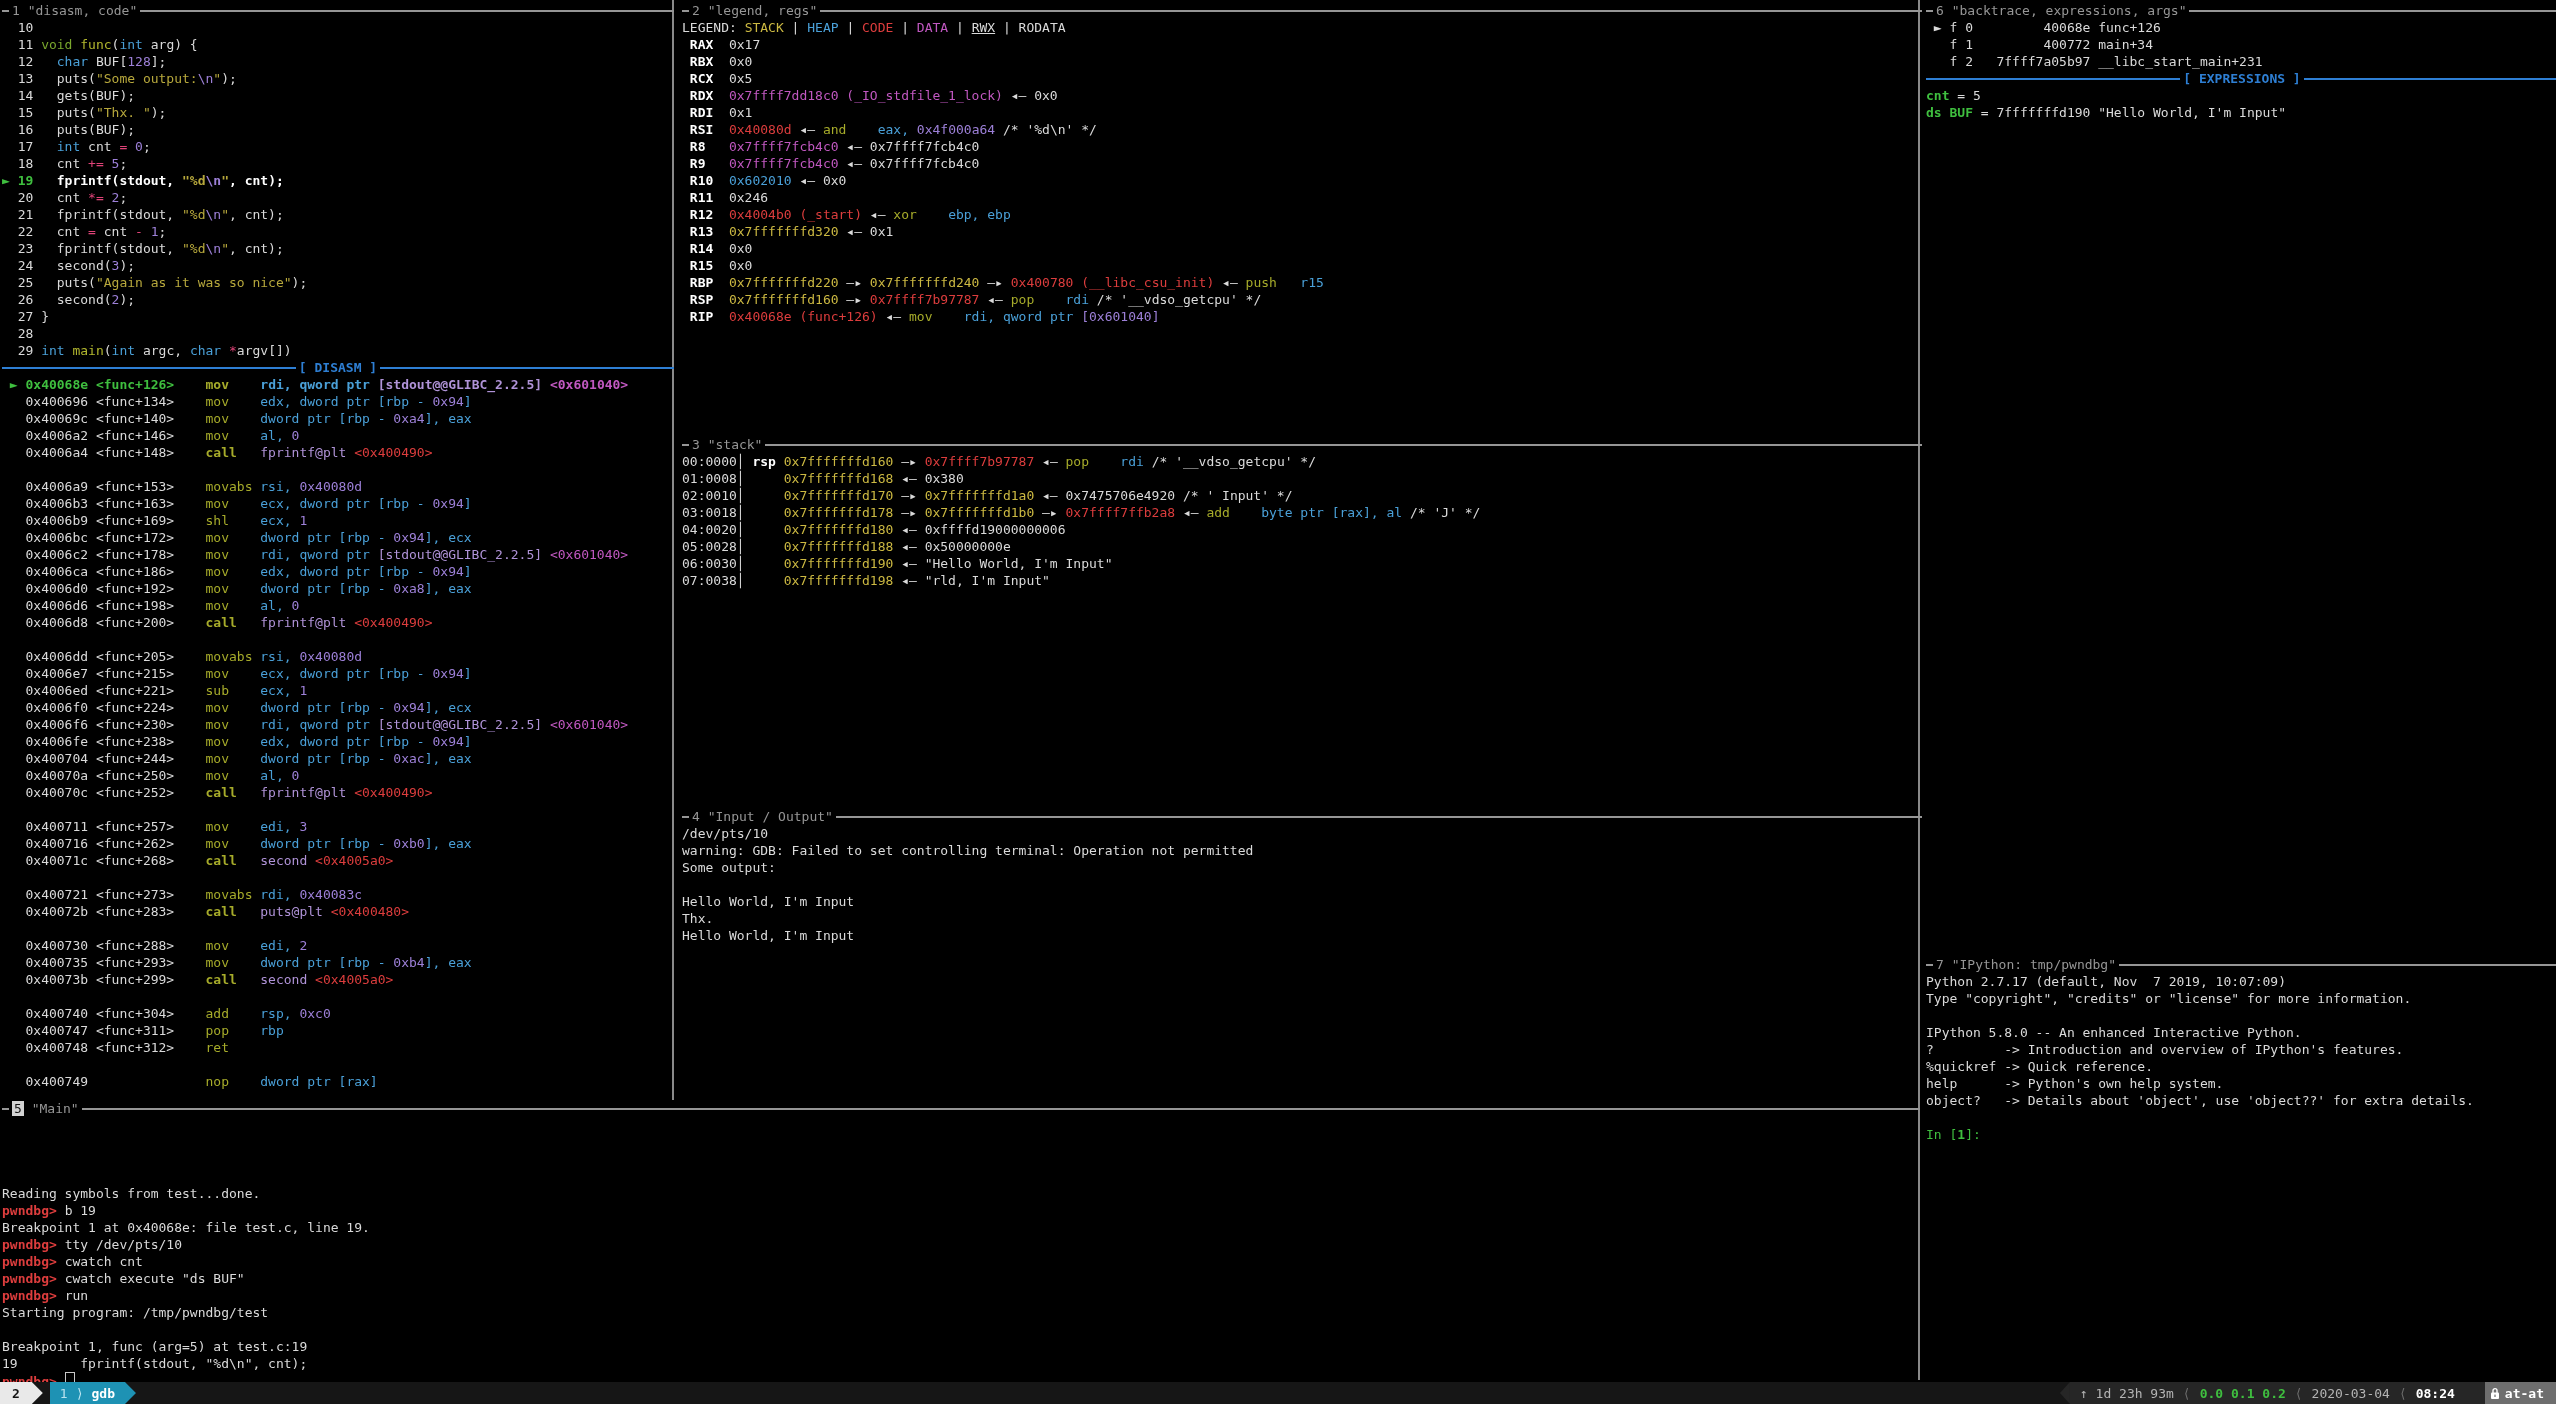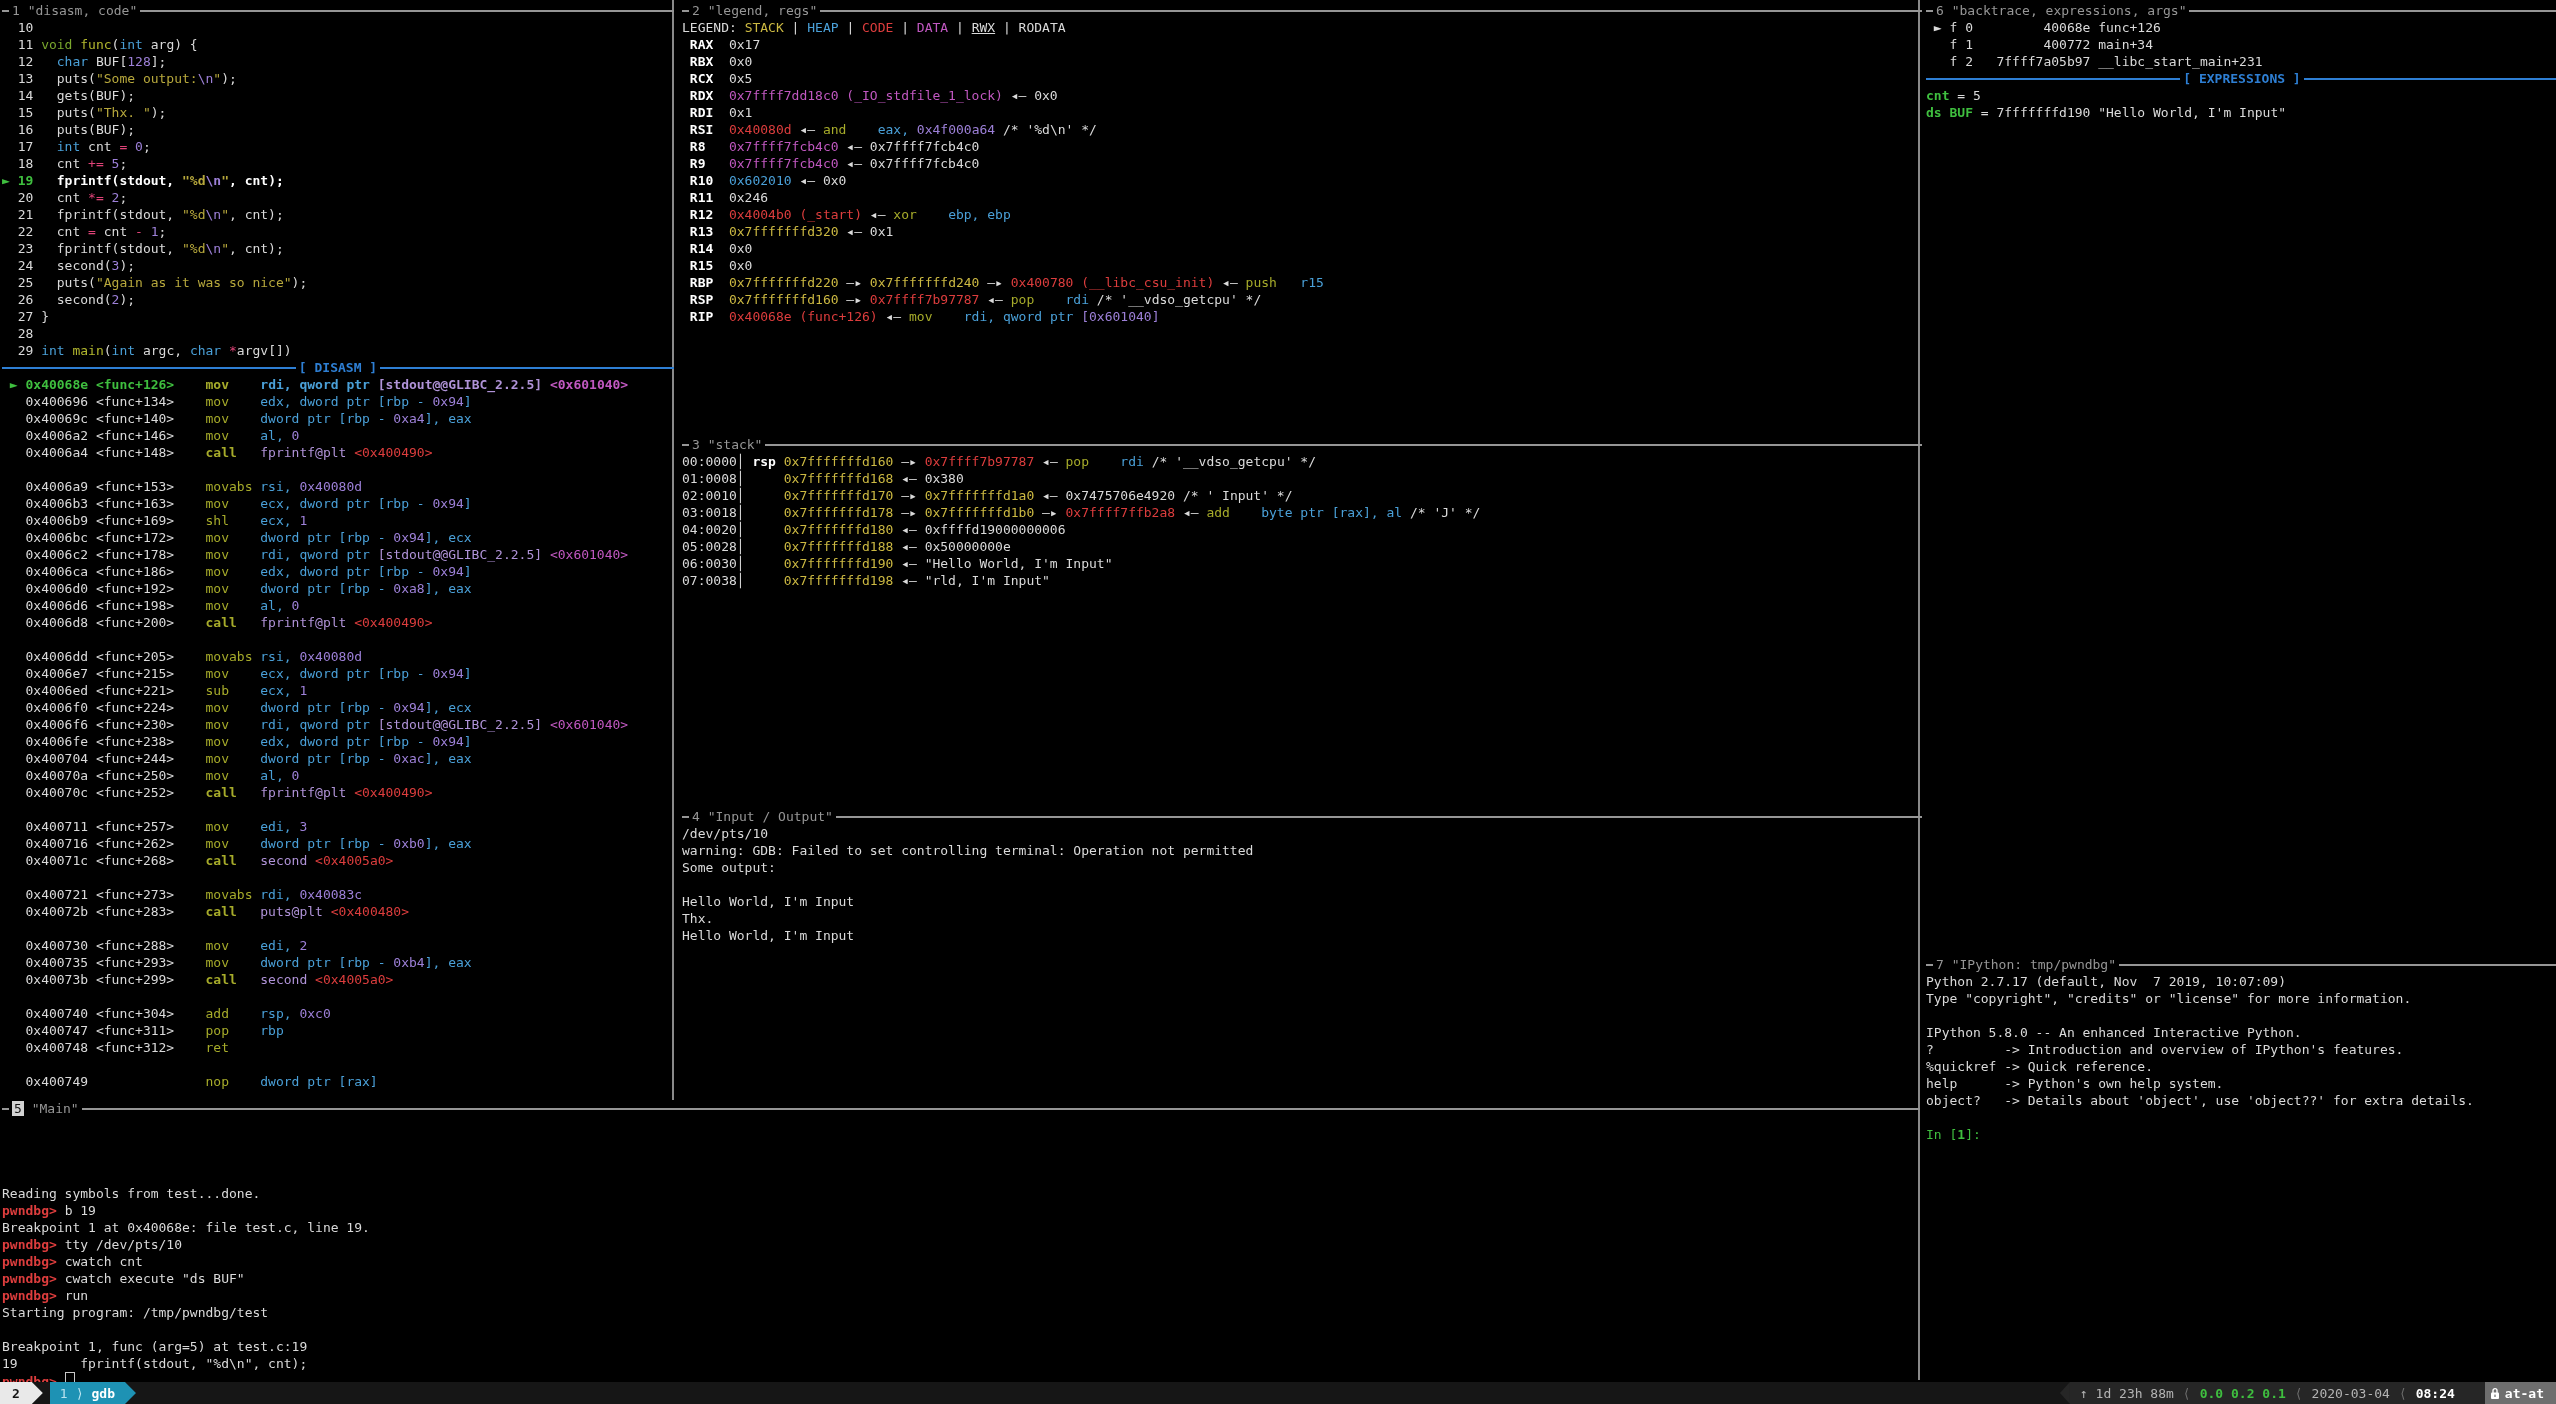--- a/index.html
+++ b/index.html
@@ -51,23 +51,23 @@
       <span class="sb-win">
         <span class="sb-win-idx">1</span>
         <span class="sb-win-sep">⟩</span>
         <span class="sb-win-name">gdb</span>
       </span>
       <span class="sb-tri sb-tri-win"></span>
     </div>
     <div style="display:flex;align-items:stretch;">
       <span class="sb-rtri"></span>
       <div class="sb-right">
-        <span><span>↑</span> <span>1d 23h 88m</span></span>
+        <span><span>↑</span> <span>1d 23h 93m</span></span>
         <span class="sb-sep">⟨</span>
-        <span class="sb-load">0.0 0.2 0.1</span>
+        <span class="sb-load">0.0 0.1 0.2</span>
         <span class="sb-sep">⟨</span>
         <span class="sb-date">2020-03-04</span>
         <span class="sb-sep">⟨</span>
         <span class="sb-time">08:24</span>
         <span class="sb-tri-host"></span>
         <span class="sb-host">
           <svg width="10" height="13" viewBox="0 0 10 13">
             <path d="M3 6V3.6a2 2 0 0 1 4 0V6" stroke="#ffffff" stroke-width="1.4" fill="none"></path>
             <rect x="1" y="5.6" width="8" height="6.4" rx="1" fill="#ffffff"></rect>
             <rect x="4.4" y="7.6" width="1.2" height="2.4" fill="#6e6e6e"></rect>

